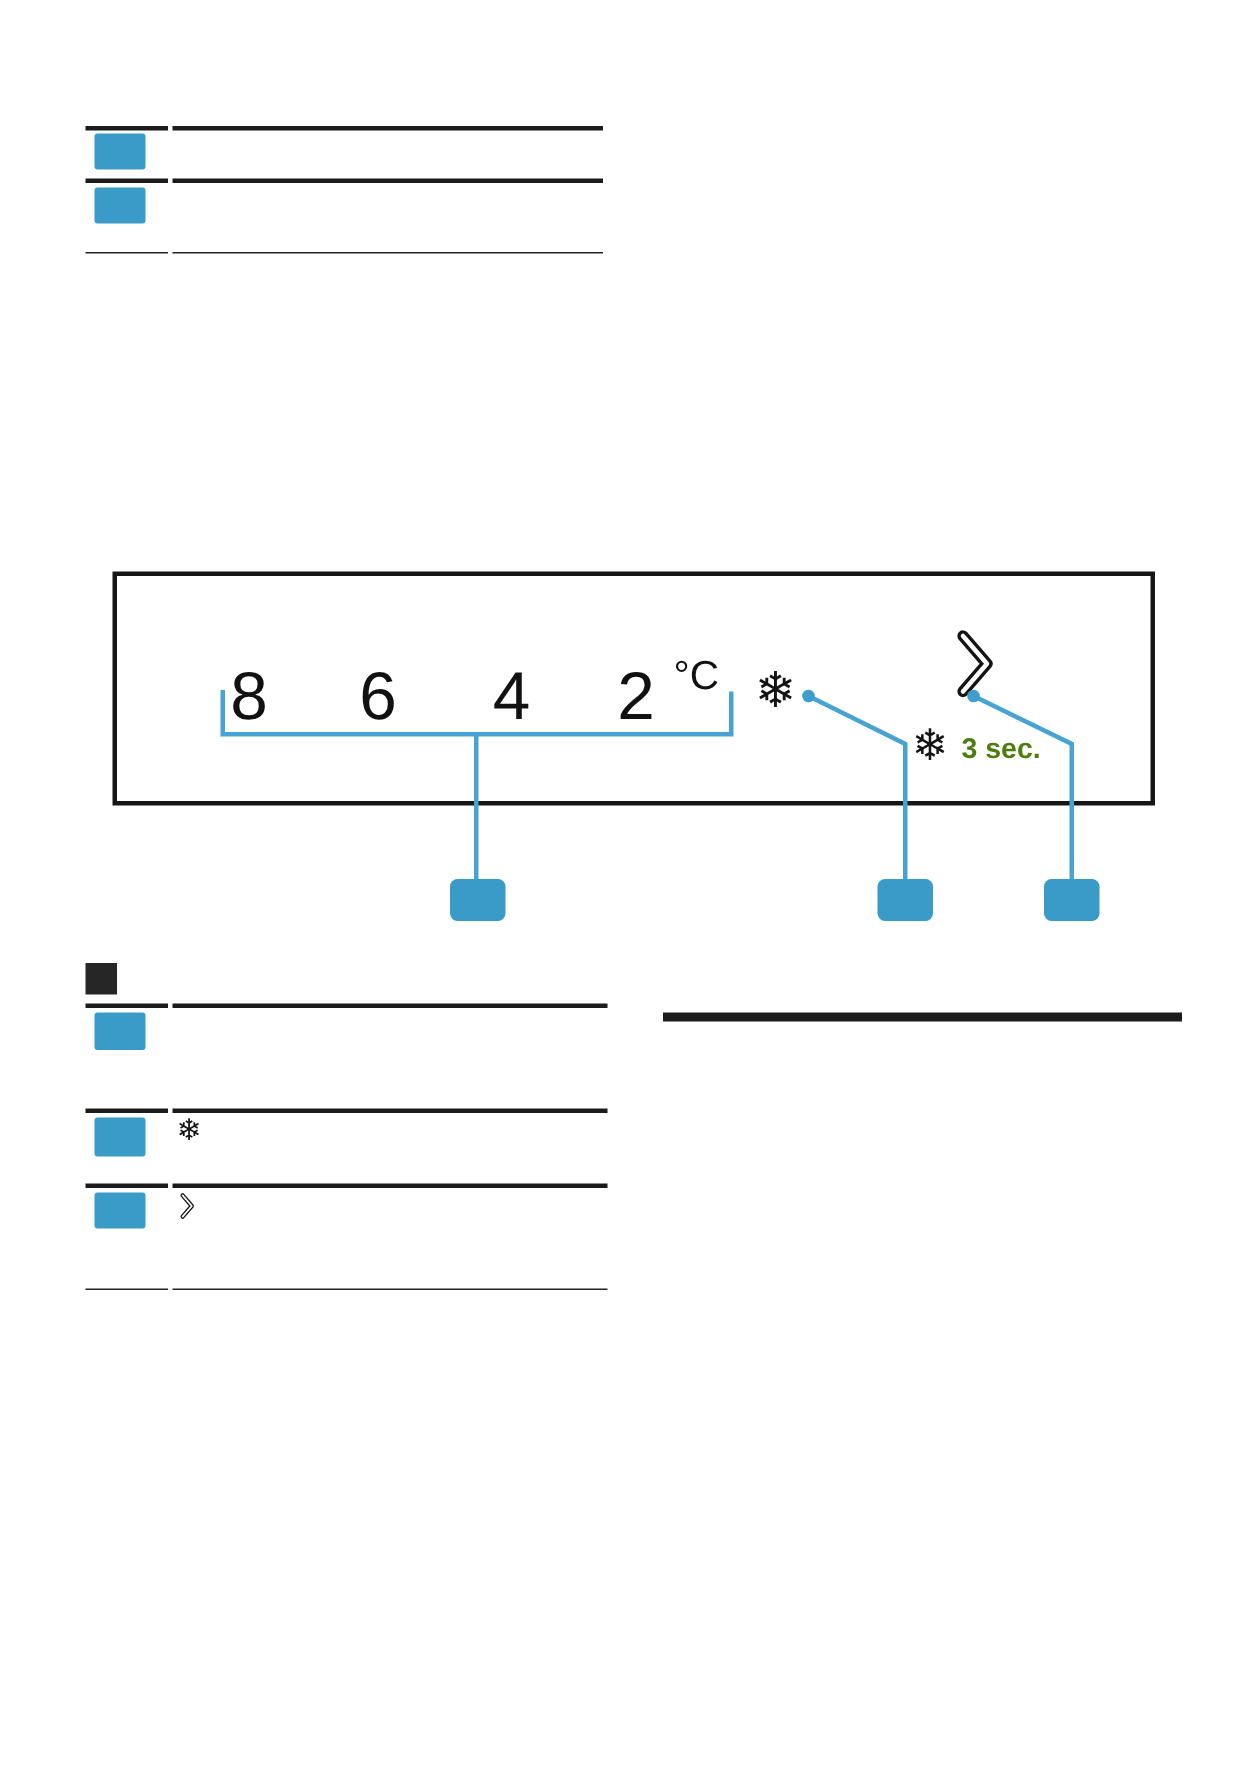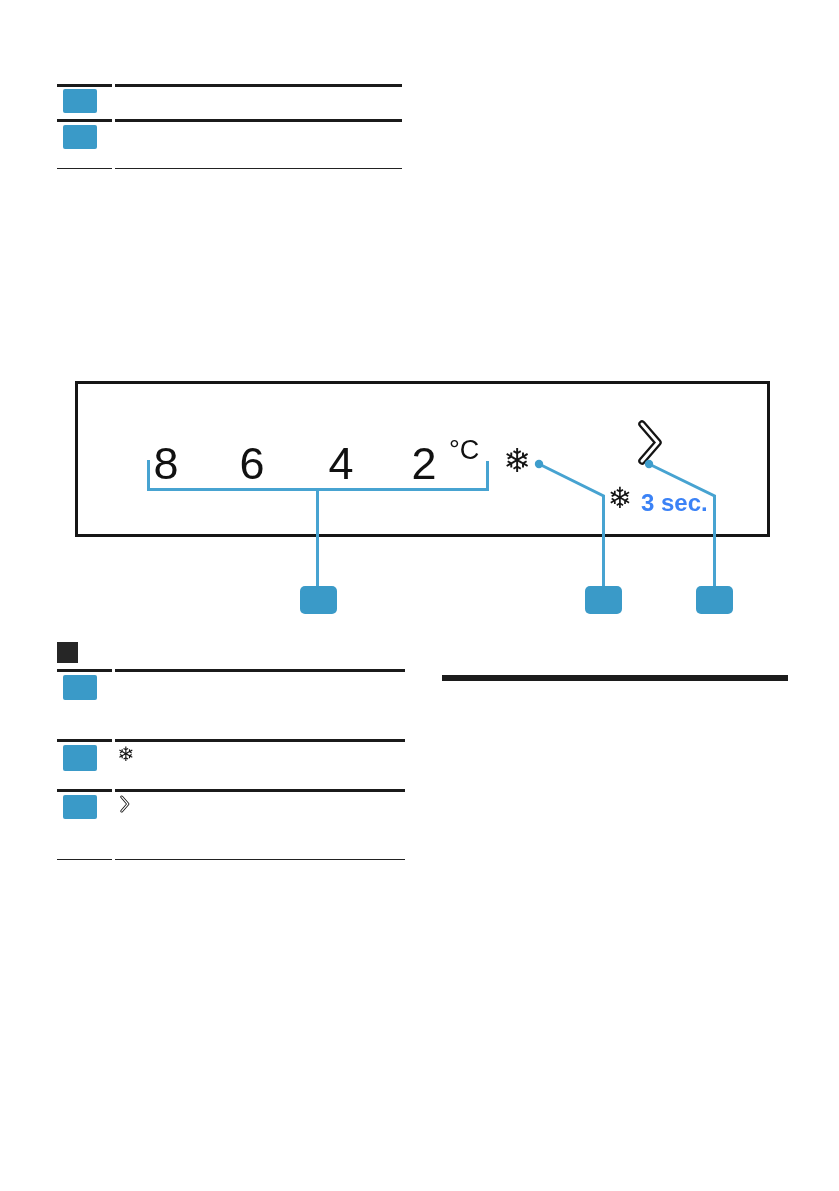--- a/index.html
+++ b/index.html
@@ -17,21 +17,21 @@
   .marker.dark{background:#262626;border-radius:0;}
   
   .key-sq{position:absolute;width:37px;height:28px;background:#3a9ac8;border-radius:5px;}
   
   .panel{position:absolute;left:75px;top:381px;width:689px;height:150px;
          border:3px solid #161616;background:#fff;}
   .digit{position:absolute;top:441px;font-size:45px;line-height:1;color:#111;
          transform:translateX(-50%);letter-spacing:0;}
   .unit{position:absolute;left:449px;top:437px;font-size:27px;line-height:1;color:#111;}
   .snow{color:#141414;line-height:1;}
-  .hold-label{position:absolute;left:641px;top:489px;font-size:24px;font-weight:bold;color:#3b82f6;}
+  .hold-label{position:absolute;left:641px;top:489px;font-size:19px;font-weight:bold;color:#4d7c0f;}
   svg.overlay{position:absolute;left:0;top:0;width:839px;height:1191px;}
 </style>
 </head>
 <body>
 
 <div class="page">
 
   <div>
     <div class="rule" style="left:57px;top:84px;width:55px;height:3px;"></div>
     <div class="rule" style="left:115px;top:84px;width:287px;height:3px;"></div>

